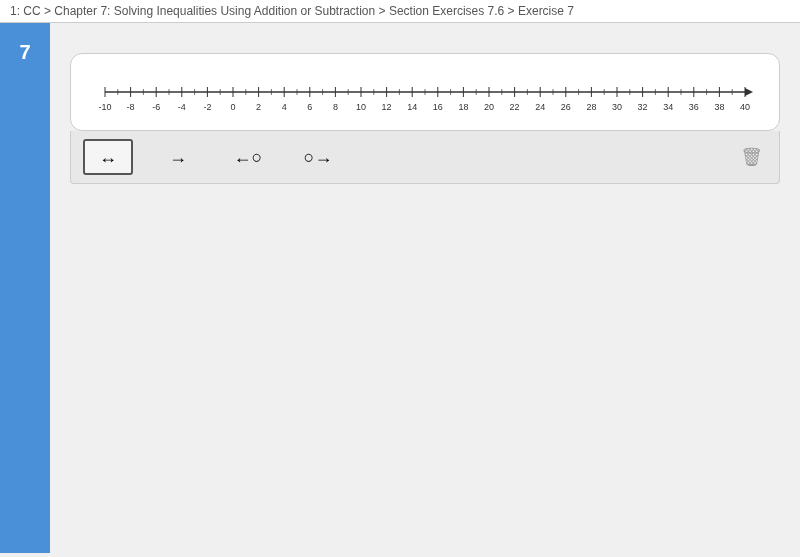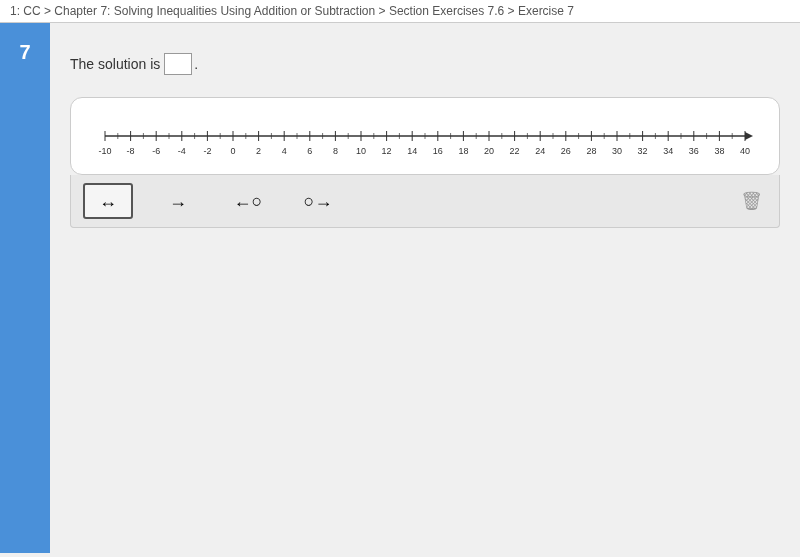--- a/index.html
+++ b/index.html
@@ -124,25 +124,20 @@
 
 <div class="main-content">
 
   <div class="exercise-number">
     <span>7</span>
   </div>
 
   <div class="exercise-body">
 
 
-    <div class="solution-row">
-      <span>The solution is</span>
-      <span class="solution-box"></span>
-      <span>.</span>
-    </div>
 
     <div style="border:1px solid #ccc; border-radius:12px; background:#fff; padding: 18px 10px 8px 10px; margin-bottom:0;">
       <div class="number-line-wrapper">
         <svg viewBox="0 0 660 50" width="660" height="50" style="display:block; margin:0 auto;">
 
           <line x1="10" y1="20" x2="650" y2="20" stroke="#333" stroke-width="1.5"></line>
 
           <polygon points="650,16 658,20 650,24" fill="#333"></polygon>
 
           <g id="ticks" font-size="9" text-anchor="middle" fill="#333">

